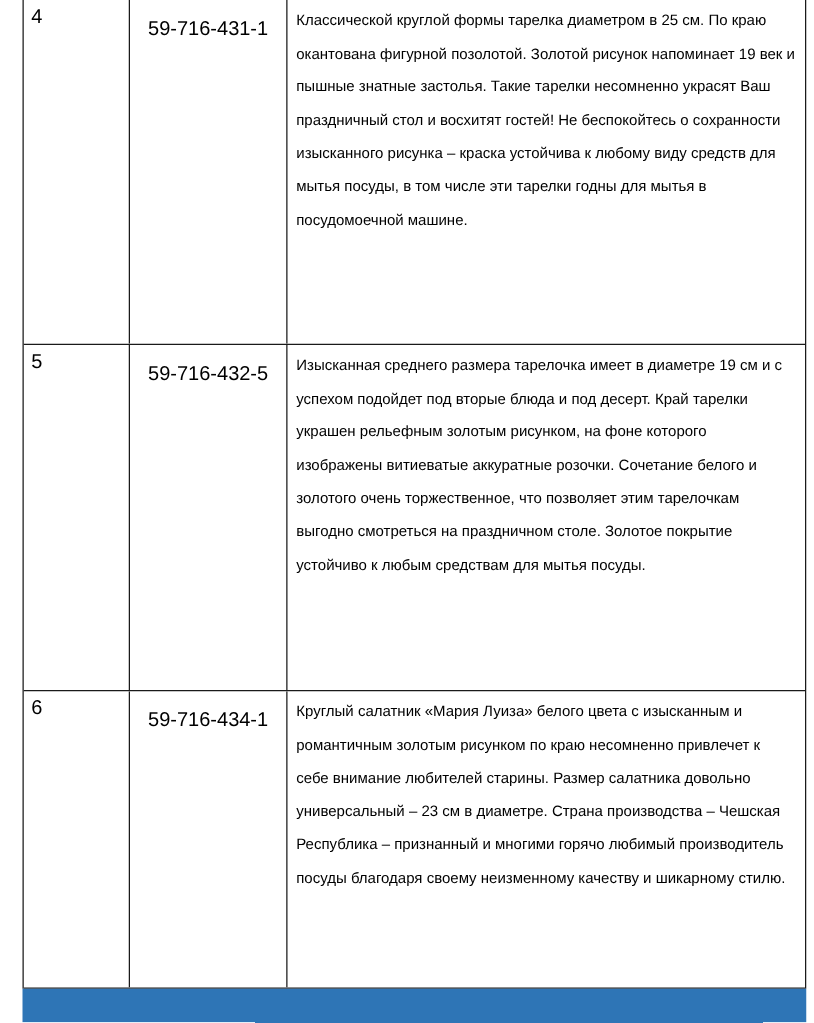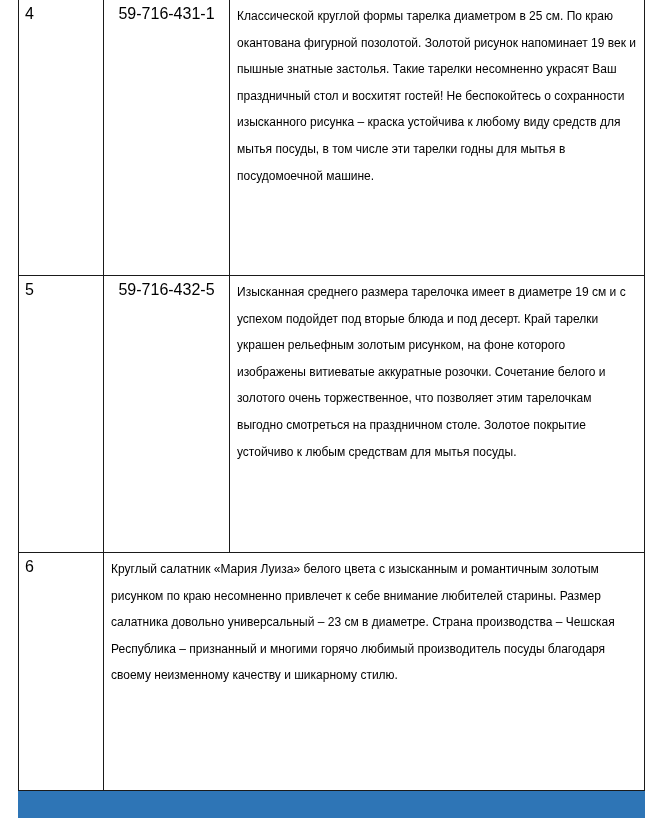--- a/index.html
+++ b/index.html
@@ -43,21 +43,21 @@
     border-right: 1px solid #1a1a1a;
     font-size: 16px;
     padding: 3px 6px;
     line-height: 22px;
   }
   .code {
     width: 126px;
     border-right: 1px solid #1a1a1a;
     text-align: center;
     font-size: 16px;
-    padding: 3px 2px;
+    padding: 13px 2px;
     line-height: 22px;
     white-space: nowrap;
   }
   .desc {
     flex: 1;
     font-size: 12px;
     line-height: 26.6px;
     padding: 3px 8px 3px 7px;
     text-align: left;
   }
@@ -82,19 +82,20 @@
   </div>
 
   <div class="row row-1">
     <div class="cell num">5</div>
     <div class="cell code">59-716-432-5</div>
     <div class="cell desc">Изысканная среднего размера тарелочка имеет в диаметре 19 см и с успехом подойдет под вторые блюда и под десерт. Край тарелки украшен рельефным золотым рисунком, на фоне которого изображены витиеватые аккуратные розочки. Сочетание белого и золотого очень торжественное, что позволяет этим тарелочкам выгодно смотреться на праздничном столе. Золотое покрытие устойчиво к любым средствам для мытья посуды.</div>
   </div>
 
   <div class="row row-2">
     <div class="cell num">6</div>
+    <div class="cell code">59-716-434-1</div>
     <div class="cell desc">Круглый салатник «Мария Луиза» белого цвета с изысканным и романтичным золотым рисунком по краю несомненно привлечет к себе внимание любителей старины. Размер салатника довольно универсальный – 23 см в диаметре. Страна производства – Чешская Республика – признанный и многими горячо любимый производитель посуды благодаря своему неизменному качеству и шикарному стилю.</div>
   </div>
 </div>
 
   <div class="accent-bar" style="background: rgb(46, 117, 182);"></div>
 
 </div>
 
 </body></html>

